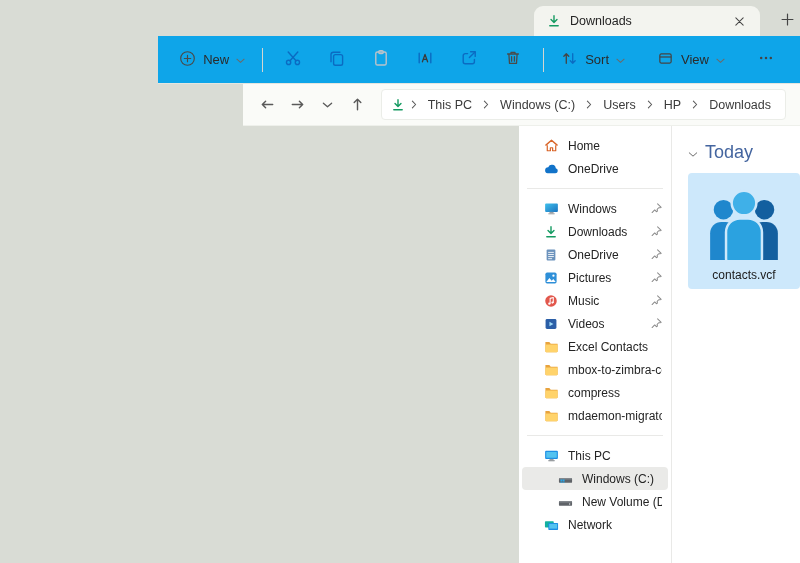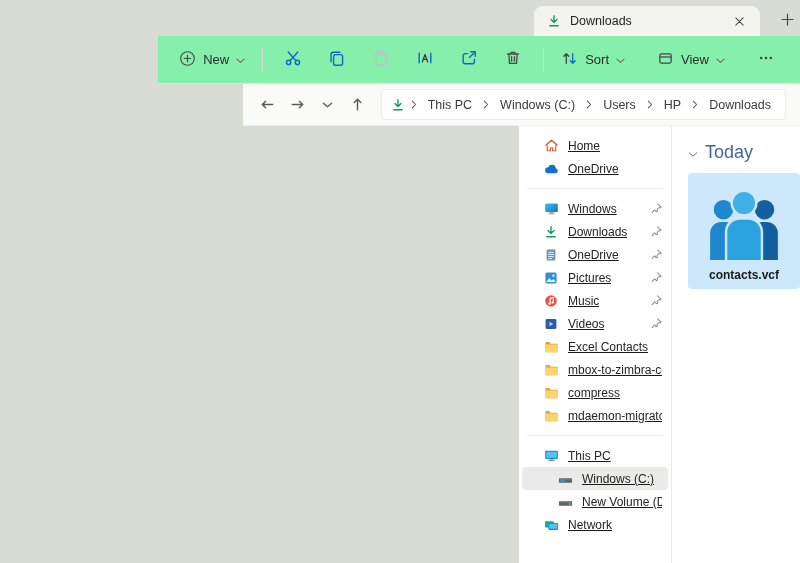--- a/index.html
+++ b/index.html
@@ -17,21 +17,21 @@
     width: 226px; height: 30px; margin-left: 10px; background: #f3f4ef;
     border-radius: 9px 9px 0 0; display: flex; align-items: center;
     padding: 0 10px 0 12px; gap: 8px;
   }
   .tab-title { flex: 1; font-size: 12.5px; color: #242424; white-space: nowrap; overflow: hidden; }
   .tab-close { width: 22px; height: 22px; border-radius: 4px; display: flex; align-items: center; justify-content: center; cursor: default; }
   .newtab { width: 26px; height: 26px; margin: 0 0 4px 14px; border-radius: 4px; display: flex; align-items: center; justify-content: center; }
 
   
   .toolbar {
-    height: 48px; background: #86efac; display: flex; align-items: center;
+    height: 48px; background: #0ea5e9; display: flex; align-items: center;
     padding: 0 12px; flex-shrink: 0; border-bottom: 1px solid #e4e6e0;
   }
   .tbtn {
     display: flex; align-items: center; gap: 7px; height: 34px;
     padding: 0 9px; border-radius: 5px; color: #2b2b2b; font-size: 13px;
   }
   .icon-btn { width: 44px; height: 34px; display: flex; align-items: center; justify-content: center; border-radius: 5px; }
   .tb-sep { width: 1px; height: 24px; background: #d4d6d0; margin: 0 8px; }
   .more-btn { margin-left: 10px; }
 
@@ -44,41 +44,41 @@
   .crumb-box {
     flex: 1; height: 31px; margin-left: 8px; margin-right: 4px; background: #ffffff;
     border: 1px solid #ebede8; border-radius: 4px; display: flex; align-items: center;
     padding: 0 8px; gap: 2px; overflow: hidden;
   }
   .crumb-seg { padding: 4px 6px; border-radius: 3px; color: #3b3b3b; font-size: 12.5px; white-space: nowrap; }
   .crumb-chev { display: flex; align-items: center; padding: 0 3px; }
 
   
   .body { flex: 1; display: flex; background: #ffffff; overflow: hidden; }
-  .sidebar { width: 153px; flex-shrink: 0; border-right: 1px solid #e9e9e7; padding-top: 8px; text-decoration: underline; }
+  .sidebar { width: 153px; flex-shrink: 0; border-right: 1px solid #e9e9e7; padding-top: 8px; }
   .side-item {
     height: 23px; display: flex; align-items: center; gap: 9px;
     padding: 0 6px 0 21px; margin: 0 3px; border-radius: 4px; color: #242424;
     white-space: nowrap; overflow: hidden;
   }
   .side-item .lbl { overflow: hidden; text-overflow: clip; }
   .side-item.indent { padding-left: 35px; }
   .side-item.selected { background: #eaeae8; }
   .side-sep { height: 1px; background: #e9e9e7; margin: 8px 8px 8px 8px; }
   .pin { margin-left: auto; display: flex; align-items: center; flex-shrink: 0; }
   .sideicon { width: 16px; height: 16px; flex-shrink: 0; display: flex; align-items: center; justify-content: center; }
 
   
   .content { flex: 1; padding: 16px 0 0 14px; }
   .group-header { display: flex; align-items: center; gap: 7px; color: #44659f; font-size: 18px; padding-left: 2px; }
   .file-tile {
     width: 112px; margin: 10px 0 0 2px; background: #cde8fb; border-radius: 4px;
     display: flex; flex-direction: column; align-items: center; padding: 9px 4px 7px;
   }
-  .file-name { margin-top: 5px; font-size: 12px; color: #1b1b1b; font-weight: bold; }
+  .file-name { margin-top: 5px; font-size: 12px; color: #1b1b1b; }
 </style>
 </head>
 <body>
 
 <div class="window">
 
   <div class="titlebar">
     <div class="tab">
       <span class="sideicon">
         <svg width="14" height="14" viewBox="0 0 16 16">

